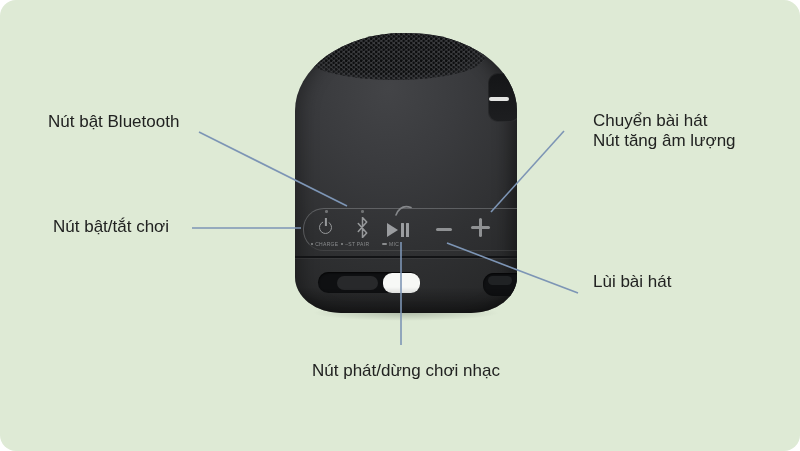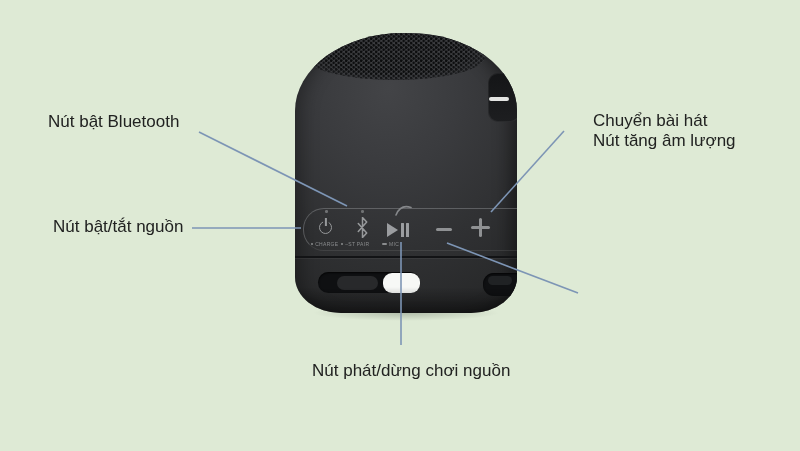--- a/index.html
+++ b/index.html
@@ -1,19 +1,20 @@
 <!DOCTYPE html>
 <html><head>
 <meta charset="utf-8">
 <style>
   html,body{margin:0;padding:0;}
   .canvas{
     position:relative; width:800px; height:451px;
     background:#deead5; overflow:hidden;
     font-family:"Liberation Sans","DejaVu Sans",sans-serif;
+    border-radius:16px;
   }
   
   .label{
     position:absolute; color:#212221; font-size:17px; line-height:20px;
     white-space:nowrap;
   }
   .label-bluetooth{left:48px; top:112px;}
   .label-power{left:53px; top:217px;}
   .label-volume-up{left:593px; top:111px;}
   .label-volume-down{left:593px; top:272px;}
@@ -103,31 +104,32 @@
     background:#0f1012; box-shadow:inset 0 1px 2px rgba(0,0,0,0.8);}
   .slot-right .pill{position:absolute; left:5px; top:3px; width:24px; height:9px; border-radius:5px; background:#202224;}
 </style>
 </head>
 <body>
 
 <div class="canvas">
 
   <div class="label label-bluetooth">Nút bật Bluetooth</div>
 
-  <div class="label label-power">Nút bật/tắt nguồn</div>
+  <div class="label label-power">Nút bật/tắt chơi</div>
 
   <div class="label label-volume-up">
     <div>Chuyển bài hát</div>
     <div>Nút tăng âm lượng</div>
   </div>
 
   <div class="label label-volume-down">
+    <div>Lùi bài hát</div>
   </div>
 
-  <div class="label label-play">Nút phát/dừng chơi nguồn</div>
+  <div class="label label-play">Nút phát/dừng chơi nhạc</div>
 
   <div class="shadow"></div>
   <div class="speaker">
     <div class="grille"></div>
     <div class="grille-fade"></div>
     <div class="strap-slot"></div>
     <div class="strap-bar"></div>
 
     <div class="panel">
       <span class="led led-power"></span>

